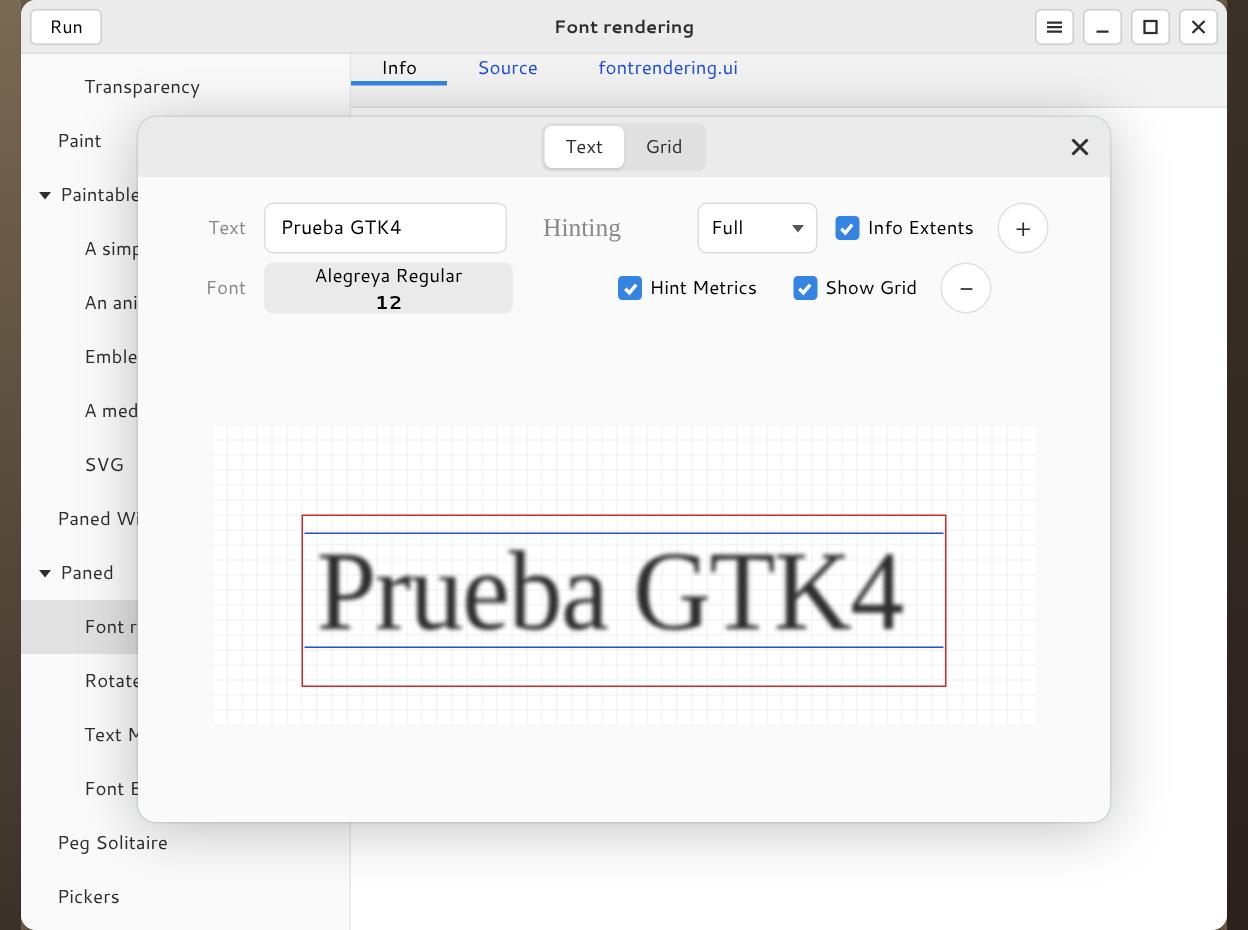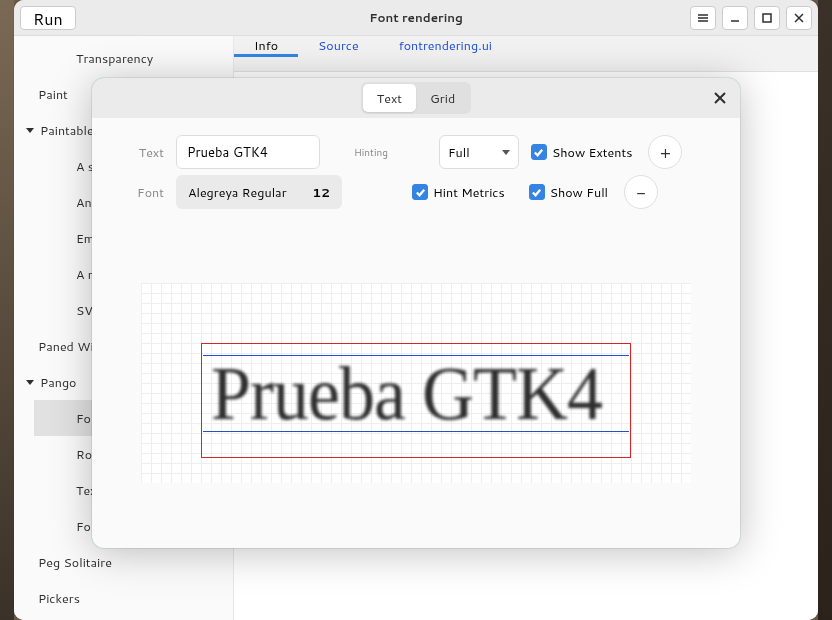--- a/index.html
+++ b/index.html
@@ -1,30 +1,30 @@
 <!DOCTYPE html>
 <html><head>
 <meta charset="utf-8">
 <style>
 * { box-sizing: border-box; margin: 0; padding: 0; font-family: Cantarell, "Segoe UI", sans-serif; }
 body { width: 832px; height: 620px; overflow: hidden; background: #6b5947; position: relative; }
 
 
 .bgwin { position: absolute; left: 14px; top: 0; width: 804px; height: 620px; background: #fafafa; border-radius: 10px; overflow: hidden; box-shadow: 0 0 0 1px rgba(0,0,0,.05); }
 .bgheader { height: 36px; background: #ebebeb; display: flex; align-items: center; justify-content: space-between; padding: 0 6px; border-bottom: 1px solid #ddd; position: relative; }
-.run-btn { height: 24px; padding: 0 12px; border: 1px solid #ccc; border-radius: 4px; background: #fff; font-size: 16px; cursor: pointer; }
+.run-btn { height: 24px; padding: 0 12px; border: 1px solid #ccc; border-radius: 4px; background: #fff; font-size: 12px; cursor: pointer; }
 .bgtitle { position: absolute; left: 0; right: 0; text-align: center; font-size: 12px; font-weight: 600; color: #2e2e2e; pointer-events: none; }
 .bgctrls { display: flex; gap: 6px; z-index: 1; }
 .hbtn { width: 26px; height: 24px; border: 1px solid #ccc; border-radius: 4px; background: #fff; display: flex; align-items: center; justify-content: center; cursor: pointer; }
 .hbtn svg { width: 14px; height: 14px; stroke: #2e2e2e; stroke-width: 1.5; fill: none; }
 
 .bgbody { display: flex; height: calc(100% - 36px); }
 .sidebar { width: 220px; background: #fafafa; border-right: 1px solid #e8e8e8; overflow-y: auto; padding-top: 4px; }
 .sb-item { height: 36px; display: flex; align-items: center; padding-left: 24px; font-size: 12.5px; color: #2e2e2e; cursor: pointer; }
-.sb-sub { padding-left: 42px; margin-left: 20px; }
+.sb-sub { padding-left: 42px; }
 .sb-expand { padding-left: 12px; display: flex; align-items: center; gap: 6px; }
 .sb-expand .arrow { width: 0; height: 0; border-left: 4px solid transparent; border-right: 4px solid transparent; border-top: 5px solid #2e2e2e; }
 .sb-active { background: #e1e1e1; }
 
 .content { flex: 1; background: #fff; }
 .tabbar { height: 36px; background: #f2f2f2; border-bottom: 1px solid #e0e0e0; display: flex; align-items: flex-start; }
 .tab { padding: 0 20px; display: flex; align-items: center; font-size: 12.5px; color: #1d4ed8; cursor: pointer; border-bottom: 3px solid transparent; }
 .tab.active { border-bottom-color: #3584e4; color: #000; }
 
 
@@ -32,24 +32,24 @@
 .dheader { height: 40px; background: #ebebeb; display: flex; align-items: center; justify-content: center; position: relative; }
 .view-switch { display: flex; background: #e0e0e0; border-radius: 6px; padding: 2px; }
 .vs-btn { padding: 5px 14px; font-size: 12.5px; border: none; border-radius: 5px; background: transparent; cursor: pointer; color: #2e2e2e; }
 .vs-btn.active { background: #fff; box-shadow: 0 1px 2px rgba(0,0,0,.1); }
 .dclose { position: absolute; right: 8px; top: 8px; width: 24px; height: 24px; border: none; background: transparent; cursor: pointer; display: flex; align-items: center; justify-content: center; }
 .dclose svg { width: 12px; height: 12px; stroke: #2e2e2e; stroke-width: 2; fill: none; }
 
 .dbody { flex: 1; background: #fafafa; padding: 14px 20px; display: flex; flex-direction: column; }
 .row { display: flex; align-items: center; gap: 12px; height: 40px; }
 .lbl { width: 52px; text-align: right; font-size: 12.5px; color: #888; }
-.txtin { width: 144px; height: 34px; border: 1px solid #ddd; border-radius: 6px; padding: 0 10px; font-size: 13px; background: #fff; }
-.fontbtn { width: 166px; height: 34px; border: none; border-radius: 6px; background: #eaeaea; display: flex; align-items: center; justify-content: space-between; padding: 0 12px; font-size: 12.5px; cursor: pointer; }
+.txtin { width: 162px; height: 34px; border: 1px solid #ddd; border-radius: 6px; padding: 0 10px; font-size: 13px; background: #fff; }
+.fontbtn { width: 166px; height: 34px; border: none; border-radius: 6px; background: #eaeaea; display: flex; align-items: center; justify-content: space-between; padding: 0 12px; font-size: 12.5px; cursor: pointer; flex-direction: column; }
 .fontbtn .fsize { font-weight: 600; }
-.hlabel { font-size: 10px; color: #888; margin-left: 22px; }
+.hlabel { font-size: 17px; color: #888; margin-left: 12px; font-family: Liberation Serif, serif; }
 .sel { width: 80px; height: 34px; border: 1px solid #ddd; border-radius: 6px; background: #fff; padding: 0 8px; font-size: 12.5px; cursor: pointer; display: flex; align-items: center; justify-content: space-between; margin-left: 39px; }
 .sel .cv { width: 0; height: 0; border-left: 4px solid transparent; border-right: 4px solid transparent; border-top: 5px solid #555; }
 .chk { display: flex; align-items: center; gap: 5px; font-size: 12.5px; cursor: pointer; }
 .chkbox { width: 16px; height: 16px; border: 1px solid #3584e4; border-radius: 3px; background: #3584e4; display: flex; align-items: center; justify-content: center; color: #fff; }
 .chkbox svg { width: 11px; height: 11px; stroke: #fff; stroke-width: 2.5; fill: none; }
 .zoombtn { width: 34px; height: 34px; border-radius: 50%; border: 1px solid #e0e0e0; background: #fff; display: flex; align-items: center; justify-content: center; cursor: pointer; font-size: 16px; color: #2e2e2e; margin-left: 4px; }
 
 .canvas-wrap { flex: 1; display: flex; align-items: center; justify-content: center; margin-top: 20px; }
 .canvas { width: 550px; height: 200px; background: #fff; position: relative; overflow: hidden; background-image: linear-gradient(#eee 1px, transparent 1px), linear-gradient(90deg, #eee 1px, transparent 1px); background-size: 10px 10px; }
 .ext-red { position: absolute; left: 60px; top: 60px; width: 430px; height: 115px; border: 1px solid #d02828; }
@@ -100,21 +100,21 @@
           <span>Paintables</span>
         </div>
         <div class="sb-item sb-sub">A simple...</div>
         <div class="sb-item sb-sub">An anim...</div>
         <div class="sb-item sb-sub">Emblem...</div>
         <div class="sb-item sb-sub">A media...</div>
         <div class="sb-item sb-sub">SVG</div>
         <div class="sb-item ">Paned Widgets</div>
         <div class="sb-item sb-expand">
           <span class="arrow"></span>
-          <span>Pango</span>
+          <span>Paned</span>
         </div>
         <div class="sb-item sb-sub sb-active">Font re...</div>
         <div class="sb-item sb-sub">Rotate...</div>
         <div class="sb-item sb-sub">Text M...</div>
         <div class="sb-item sb-sub">Font E...</div>
         <div class="sb-item ">Peg Solitaire</div>
         <div class="sb-item ">Pickers</div>
       </div>
     <div class="content">
       <div class="tabbar">
@@ -146,21 +146,21 @@
       <div class="sel">
         <span>Full</span>
         <span class="cv"></span>
       </div>
       <label class="chk">
         <span class="chkbox">
             <svg viewBox="0 0 12 12">
               <path d="M2 6l3 3 5-6"></path>
             </svg>
           </span>
-        <span>Show Extents</span>
+        <span>Info Extents</span>
       </label>
       <button class="zoombtn">+</button>
     </div>
     <div class="row">
       <span class="lbl">Font</span>
       <button class="fontbtn">
         <span>Alegreya Regular</span>
         <span class="fsize">12</span>
       </button>
       <span style="width:46px"></span>
@@ -171,21 +171,21 @@
             </svg>
           </span>
         <span>Hint Metrics</span>
       </label>
       <label class="chk" style="margin-left:12px">
         <span class="chkbox">
             <svg viewBox="0 0 12 12">
               <path d="M2 6l3 3 5-6"></path>
             </svg>
           </span>
-        <span>Show Full</span>
+        <span>Show Grid</span>
       </label>
       <button class="zoombtn">−</button>
     </div>
     <div class="canvas-wrap">
       <div class="canvas">
         <div class="ext-red"></div>
         <div class="ext-blue-top"></div>
         <div class="ext-blue-bot"></div>
         <div class="render-text">Prueba GTK4</div>
       </div>

